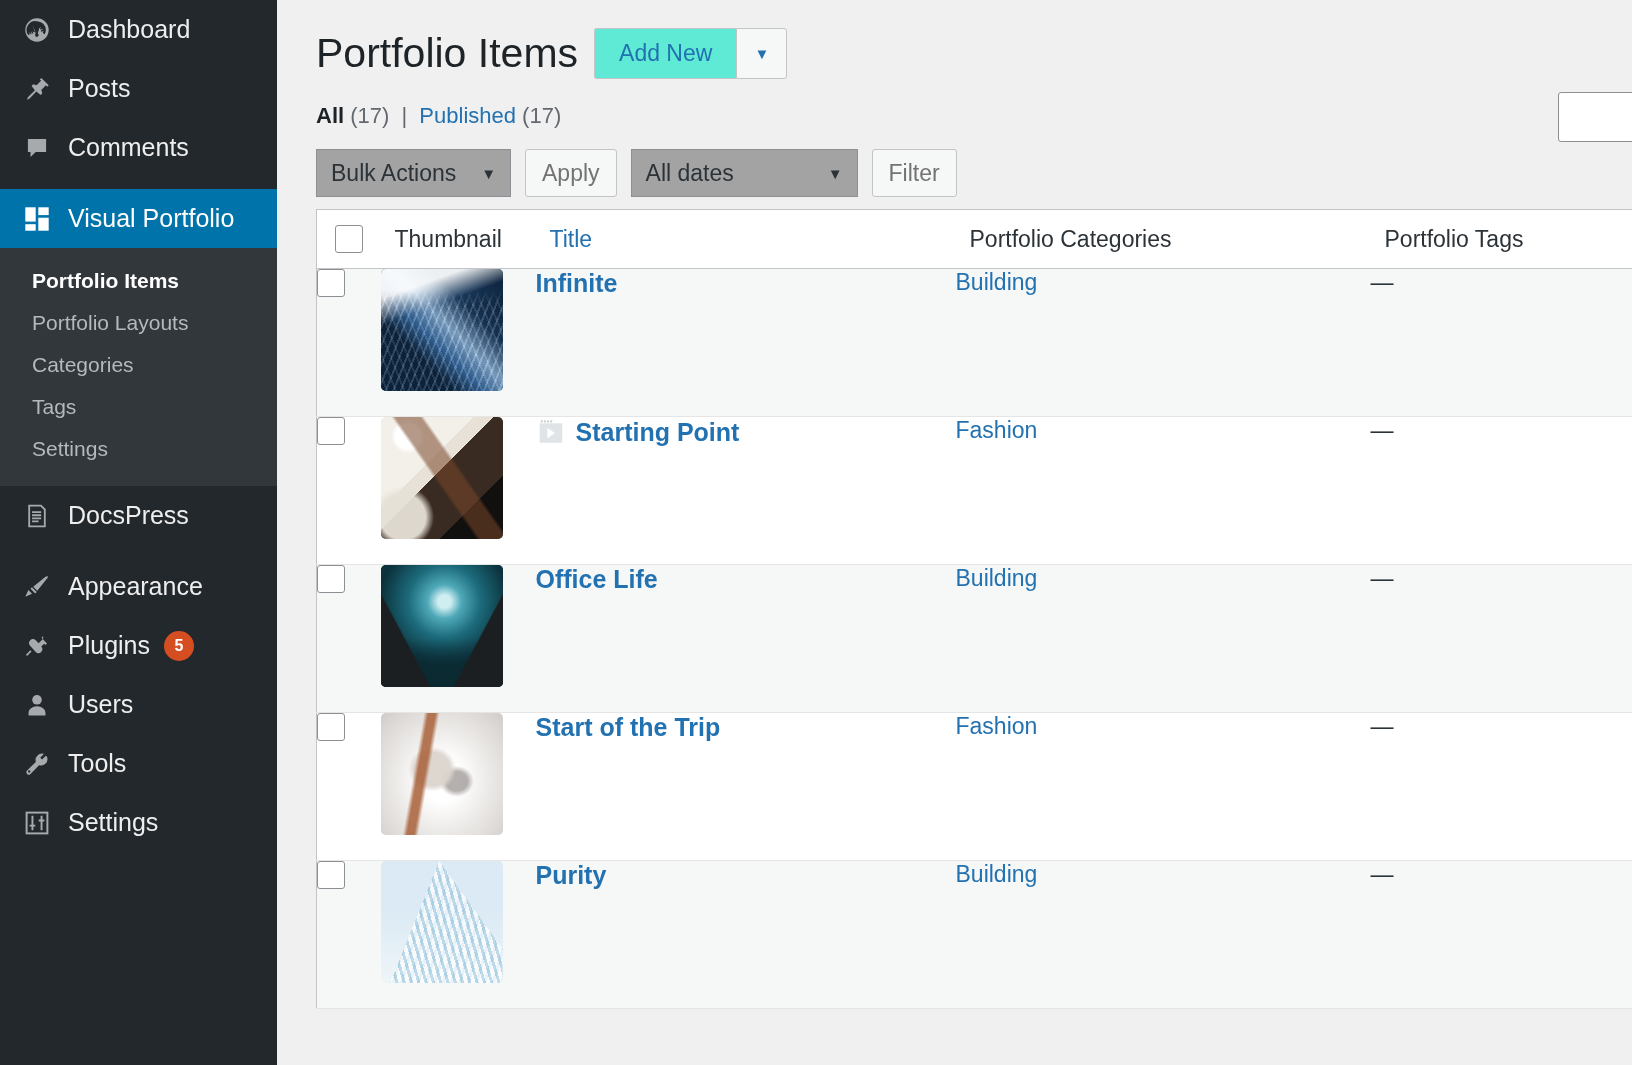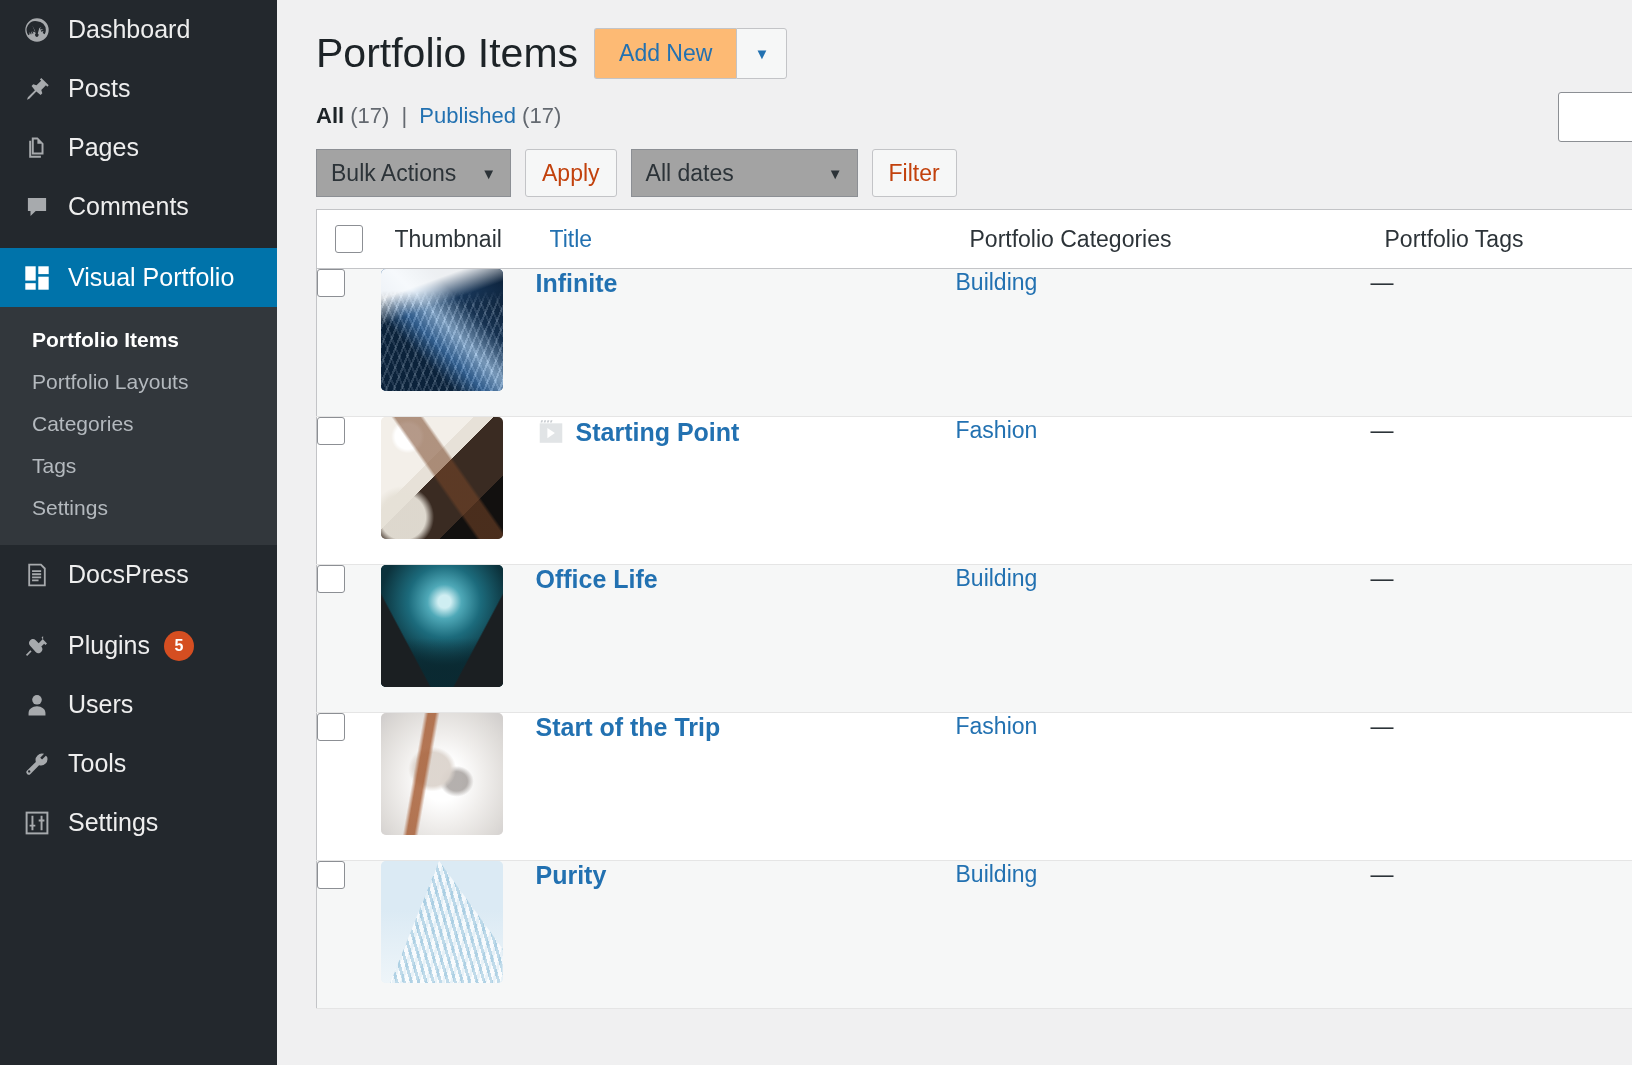--- a/index.html
+++ b/index.html
@@ -102,21 +102,21 @@
     padding: 0 21px;
     border: 1px solid #c3c4c7;
     border-radius: 3px;
     background: #f6f7f7;
     color: #2271b1;
     font-size: 22px;
     cursor: pointer;
     white-space: nowrap;
   }
   .btn-addnew {
-    background: #fdba74;
+    background: #5eead4;
     border-right: none;
     border-radius: 3px 0 0 3px;
     font-size: 23px;
     height: 51px;
     padding: 12px 24px;
   }
   .btn-toggle {
     width: 51px; height: 51px;
     padding: 0;
     border-radius: 0 3px 3px 0;
@@ -157,21 +157,21 @@
   .select .caret {
     position: absolute; right: 14px; top: 50%;
     transform: translateY(-50%);
     font-size: 15px;
     color: #2c3338;
   }
   .btn-sm {
     height: 48px;
     padding: 0 16px;
     font-size: 23px;
-    color: #c2410c;
+    color: #737373;
     background: #f6f7f7;
     border: 1px solid #c3c4c7;
     border-radius: 3px;
     display: inline-flex; align-items: center;
     cursor: pointer;
   }
 
   .search-box {
     position: absolute;
     left: 1281px; top: 92px;
@@ -343,28 +343,20 @@
           <span class="mi-icon">
             <svg width="26" height="26" viewBox="0 0 20 20" fill="currentColor">
               <path d="M13.3 1.5l-1.1 1.1 1 1-3.6 3.6-2.5-.8-1.3 1.3L8.4 11 3 16.4 2.3 18.2l1.8-.7L9.5 12l3.3 2.6 1.3-1.3-.8-2.5 3.6-3.6 1 1 1.1-1.1-5.7-5.6z"></path>
             </svg>
           </span>
           <span class="mi-label">Posts</span>
         </div>
         <div class="menu-item">
           <span class="mi-icon">
             <svg width="26" height="26" viewBox="0 0 20 20" fill="currentColor">
-              <path d="M6 2v13h9V6.5L10.5 2H6zm1.5 1.5h2.8v3.2h3.2v6.8H7.5V3.5zM4 4.5v13h9V16H5.5V4.5H4z"></path>
-            </svg>
-          </span>
-          <span class="mi-label">Pages</span>
-        </div>
-        <div class="menu-item">
-          <span class="mi-icon">
-            <svg width="26" height="26" viewBox="0 0 20 20" fill="currentColor">
               <path d="M3 3h14v10H9l-4 4v-4H3V3z"></path>
             </svg>
           </span>
           <span class="mi-label">Comments</span>
         </div>
         <div class="sep"></div>
         <div class="menu-item current">
           <span class="mi-icon">
             <svg width="26" height="26" viewBox="0 0 20 20" fill="currentColor">
               <rect x="1" y="1" width="8" height="11"></rect>
@@ -385,20 +377,28 @@
         <div class="menu-item">
           <span class="mi-icon">
             <svg width="26" height="26" viewBox="0 0 20 20" fill="none" stroke="currentColor" stroke-width="1.4">
               <path d="M4 2h9l3 3v13H4V2z"></path>
               <path d="M6.2 7h7M6.2 9.4h7M6.2 11.8h7M6.2 14.2h5"></path>
             </svg>
           </span>
           <span class="mi-label">DocsPress</span>
         </div>
         <div class="sep"></div>
+        <div class="menu-item">
+          <span class="mi-icon">
+            <svg width="26" height="26" viewBox="0 0 20 20" fill="currentColor">
+              <path d="M1 17.5l5.2-2.4-2.8-2.8L1 17.5zM18.8 2.3c-.7-.8-1.6-.6-2.5.1L7.1 9.8l3.1 3.1 7.4-9.2c.8-.9 1-1.7.2-1.4zM5 11.4l3.6 3.6 1.2-1.1-3.7-3.7-1.1 1.2z"></path>
+            </svg>
+          </span>
+          <span class="mi-label">Appearance</span>
+        </div>
         <div class="menu-item">
           <span class="mi-icon">
             <svg width="26" height="26" viewBox="0 0 20 20" fill="currentColor">
               <path d="M14.7 2.4l-1.2 1.2 1 1-3.2 3.2-2.3-2.3c-1.4-1.4-3.1-1-4.2.1-1.1 1.1-1.5 2.8-.1 4.2L9 14.7c1.4 1.4 3.1 1 4.2-.1 1.1-1.1 1.5-2.8.1-4.2l2.2-2.2 1 1 1.2-1.2-3-3z"></path>
               <path d="M2.4 17.6l3.4-3.4-.9-.9-3.4 3.4z"></path>
             </svg>
           </span>
           <span class="mi-label">Plugins</span>
           <span class="badge">5</span>
         </div>

